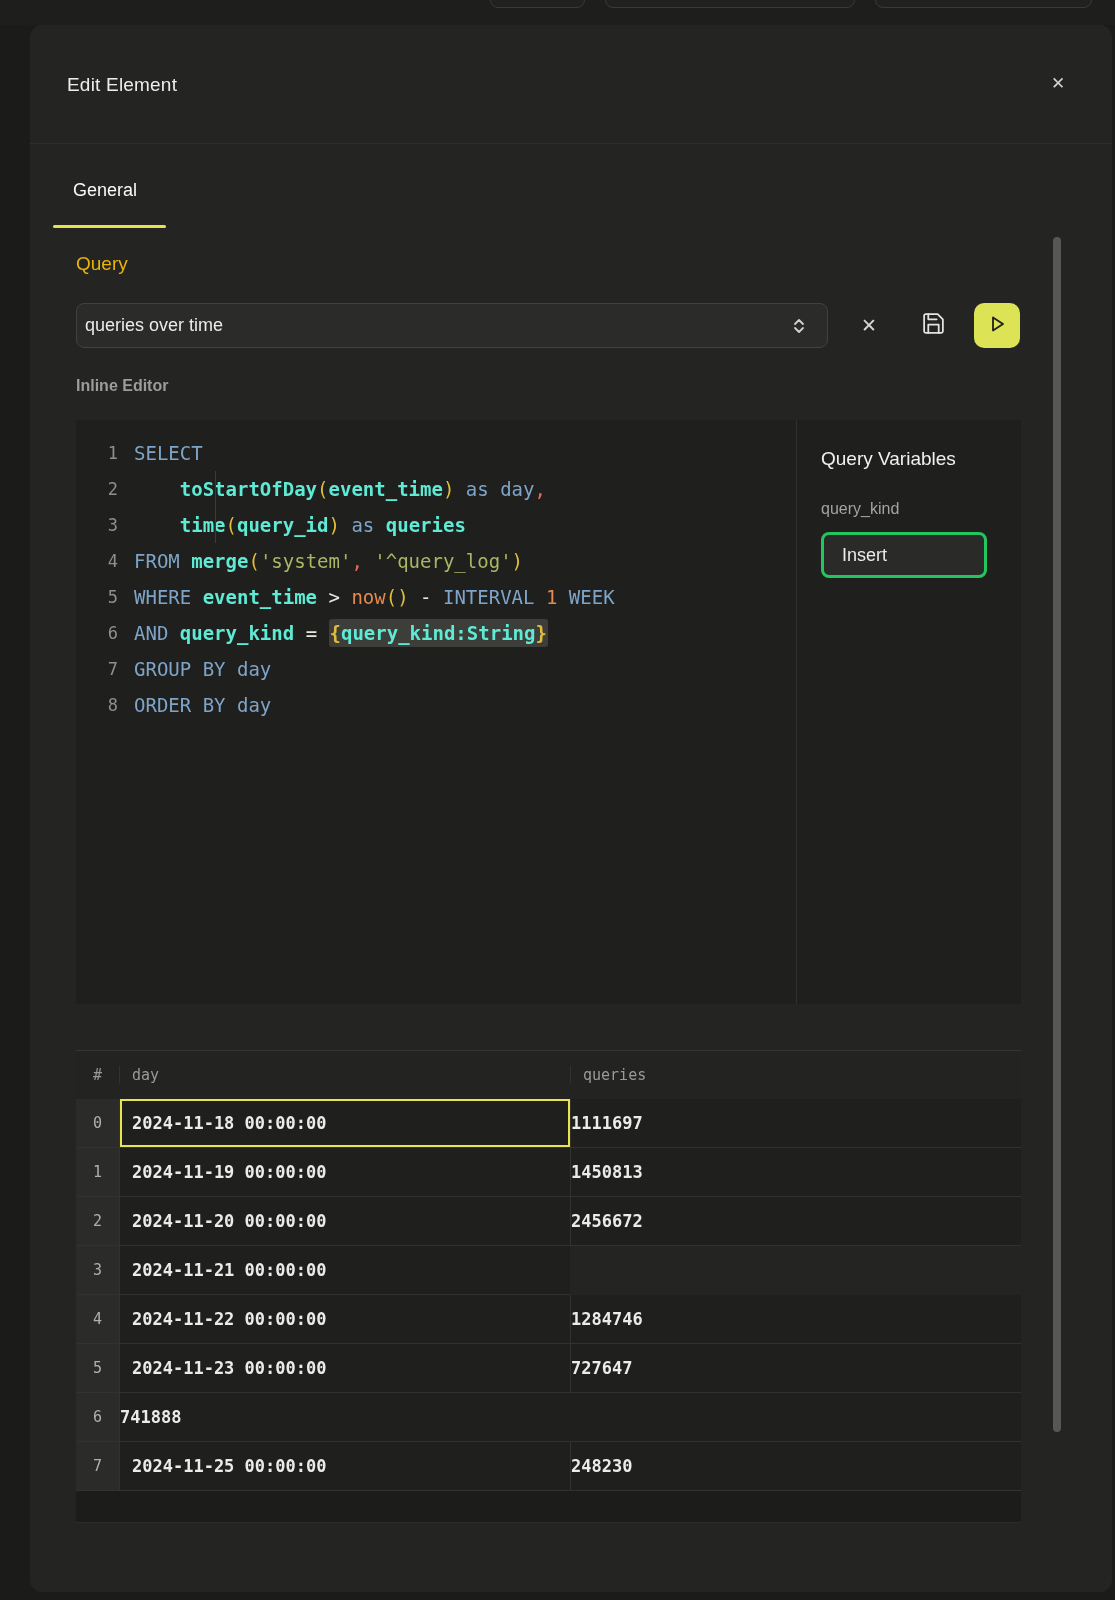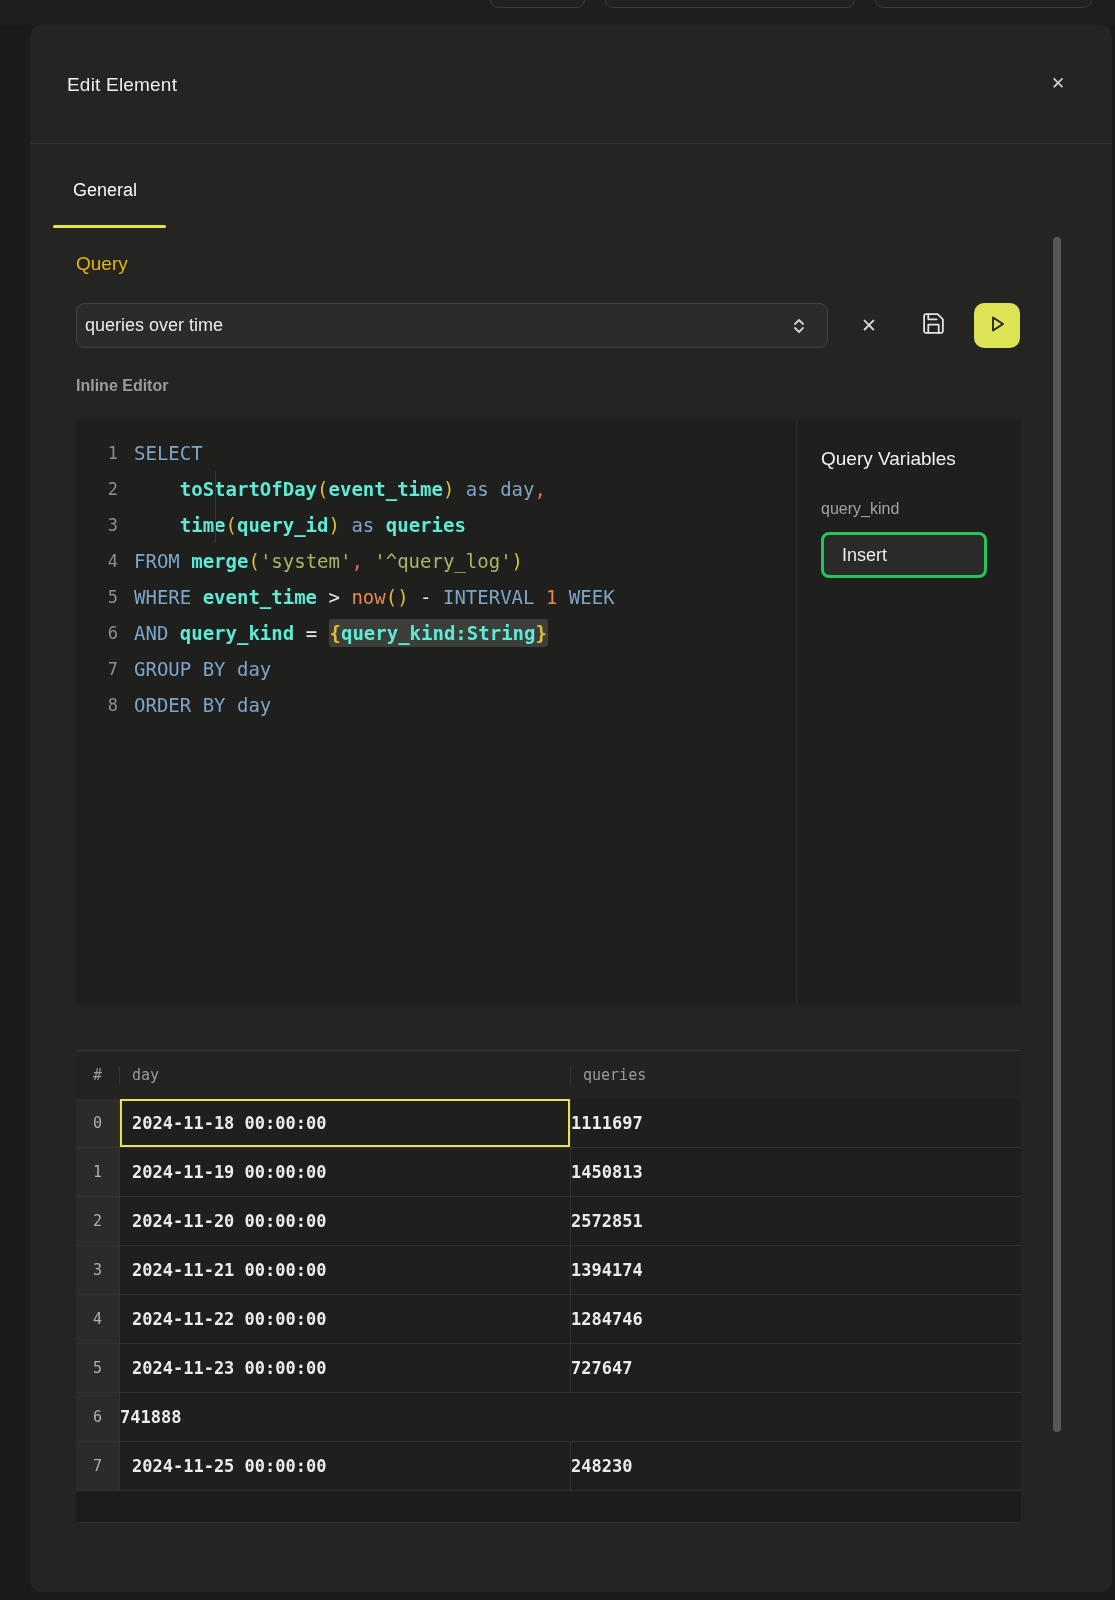--- a/index.html
+++ b/index.html
@@ -196,26 +196,25 @@
           <div class="tcell tqueries">1111697</div>
         </div>
         <div class="trow">
           <div class="tcell tidx">1</div>
           <div class="tcell tday">2024-11-19 00:00:00</div>
           <div class="tcell tqueries">1450813</div>
         </div>
         <div class="trow">
           <div class="tcell tidx">2</div>
           <div class="tcell tday">2024-11-20 00:00:00</div>
-          <div class="tcell tqueries">2572851</div>
+          <div class="tcell tqueries">2456672</div>
         </div>
         <div class="trow">
           <div class="tcell tidx">3</div>
           <div class="tcell tday">2024-11-21 00:00:00</div>
-          <div class="tcell tqueries">1394174</div>
         </div>
         <div class="trow">
           <div class="tcell tidx">4</div>
           <div class="tcell tday">2024-11-22 00:00:00</div>
           <div class="tcell tqueries">1284746</div>
         </div>
         <div class="trow">
           <div class="tcell tidx">5</div>
           <div class="tcell tday">2024-11-23 00:00:00</div>
           <div class="tcell tqueries">727647</div>

